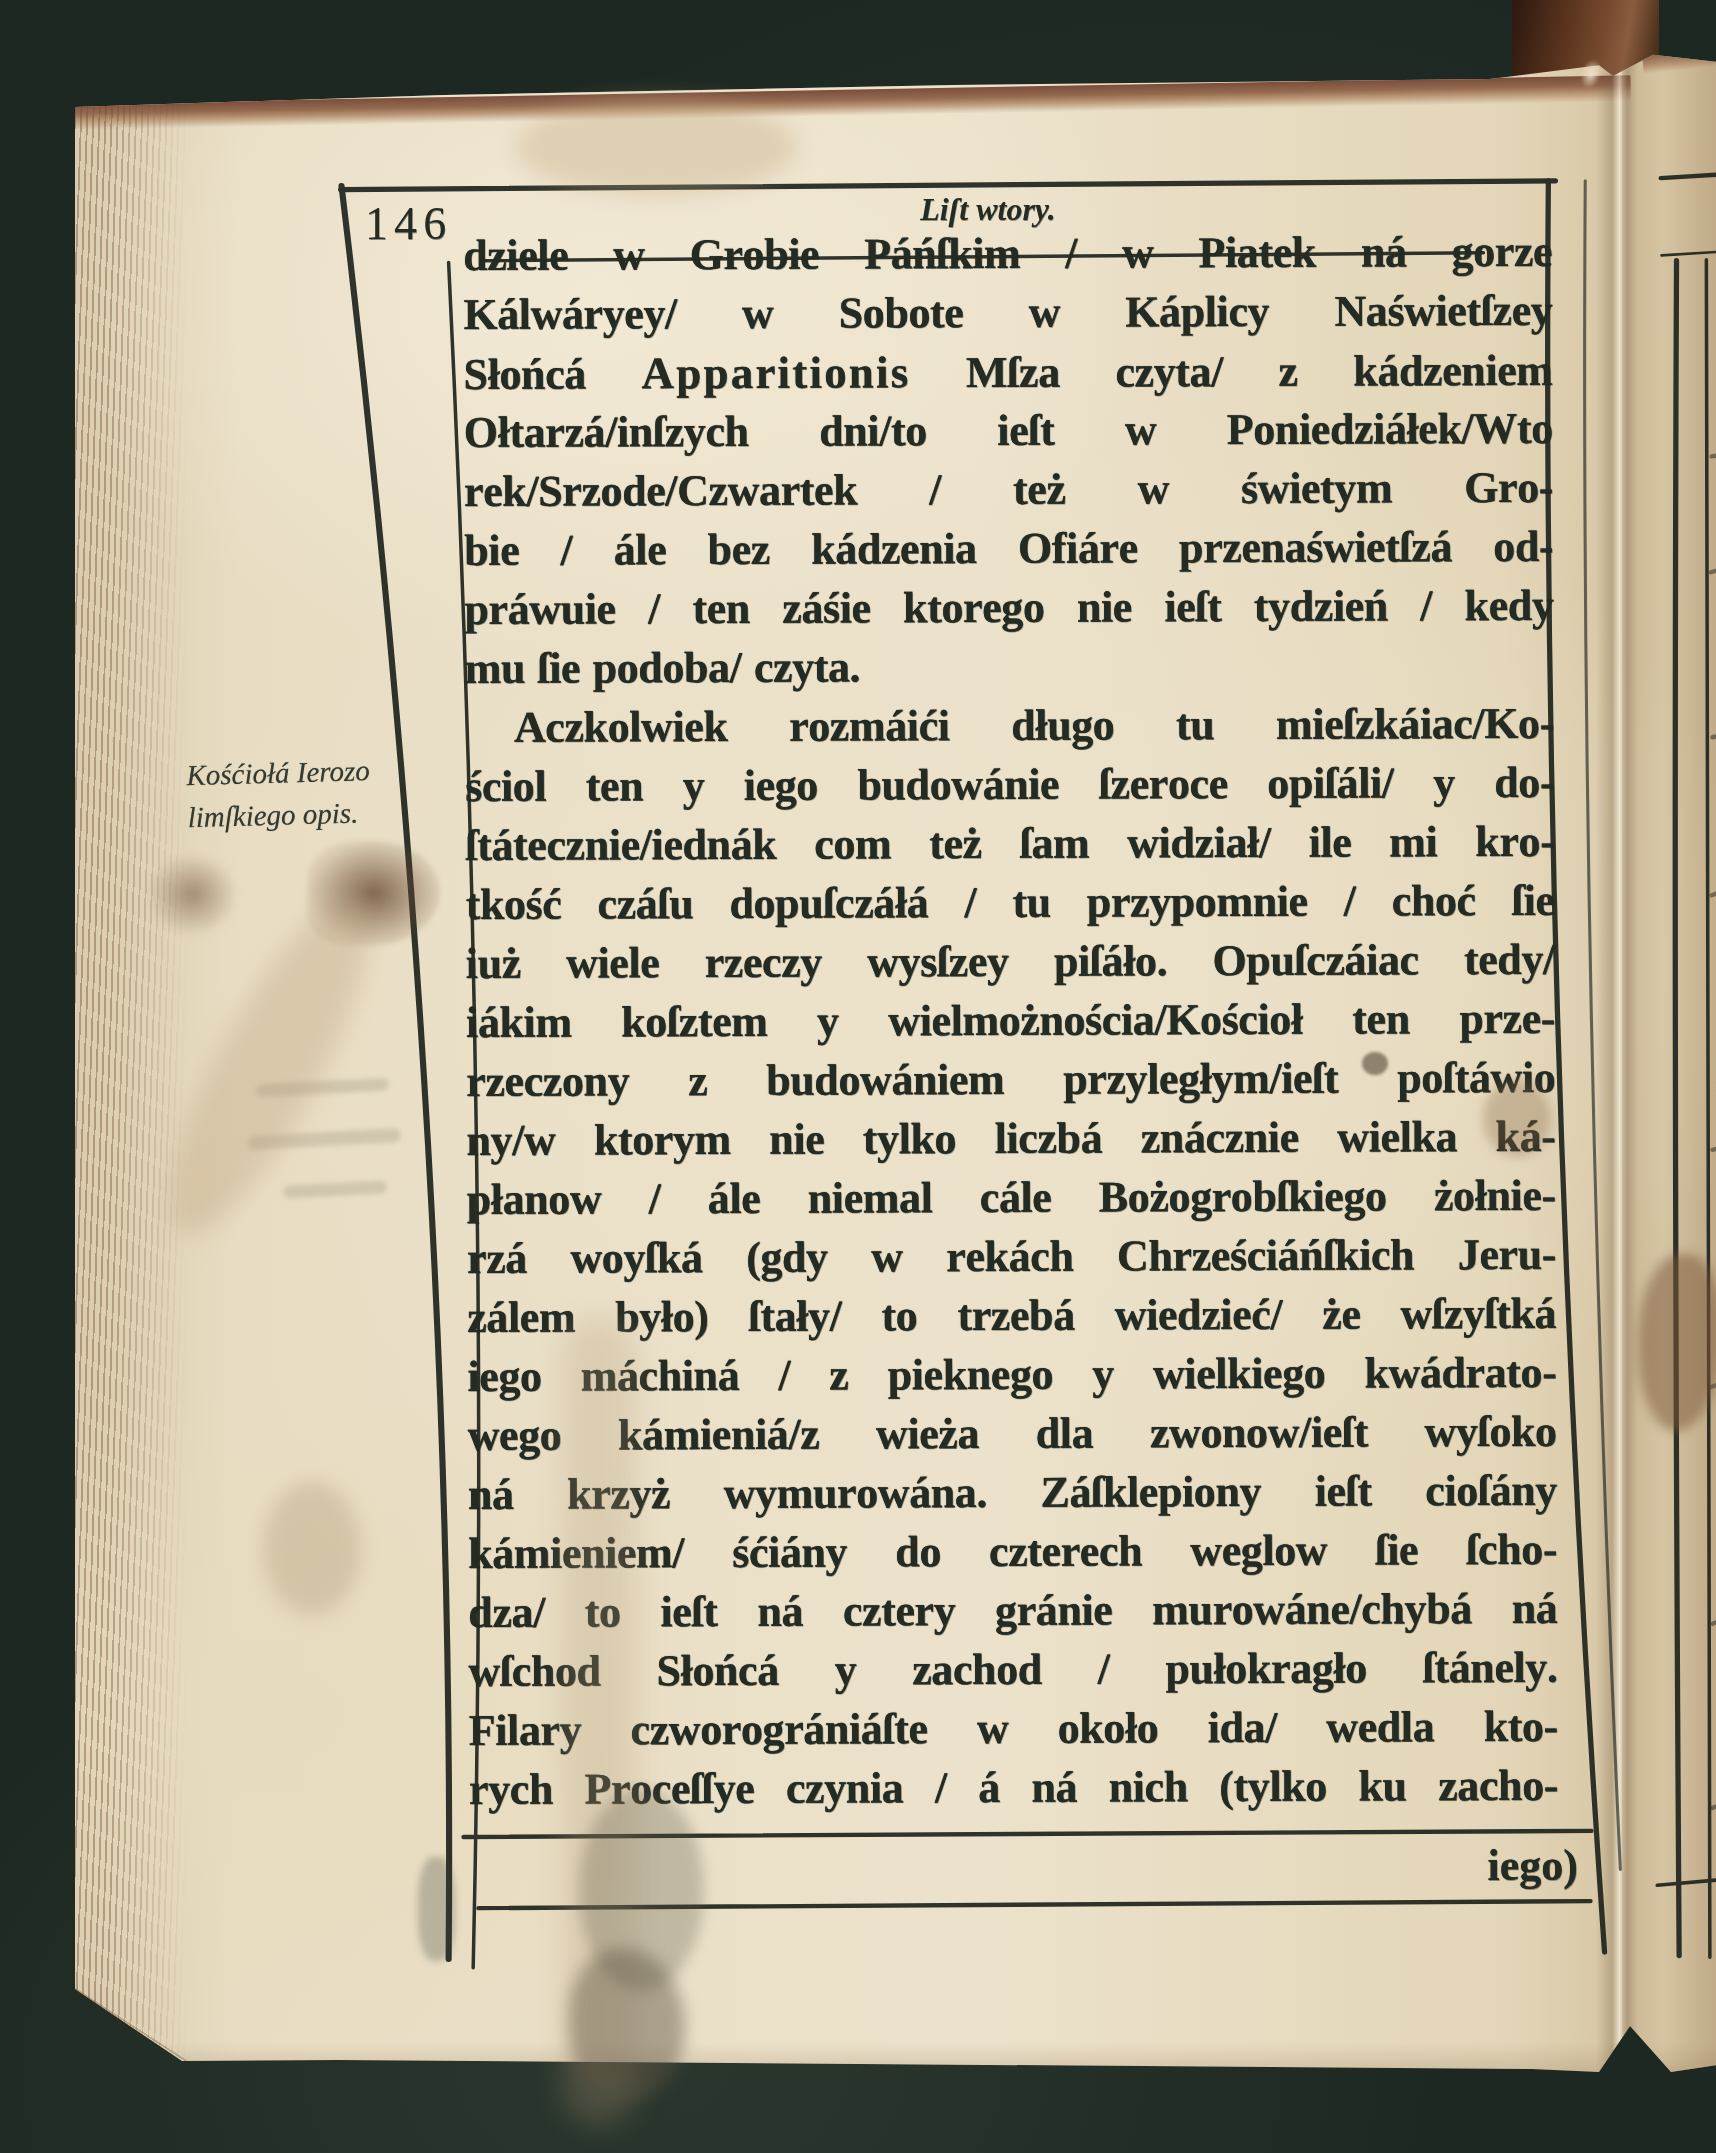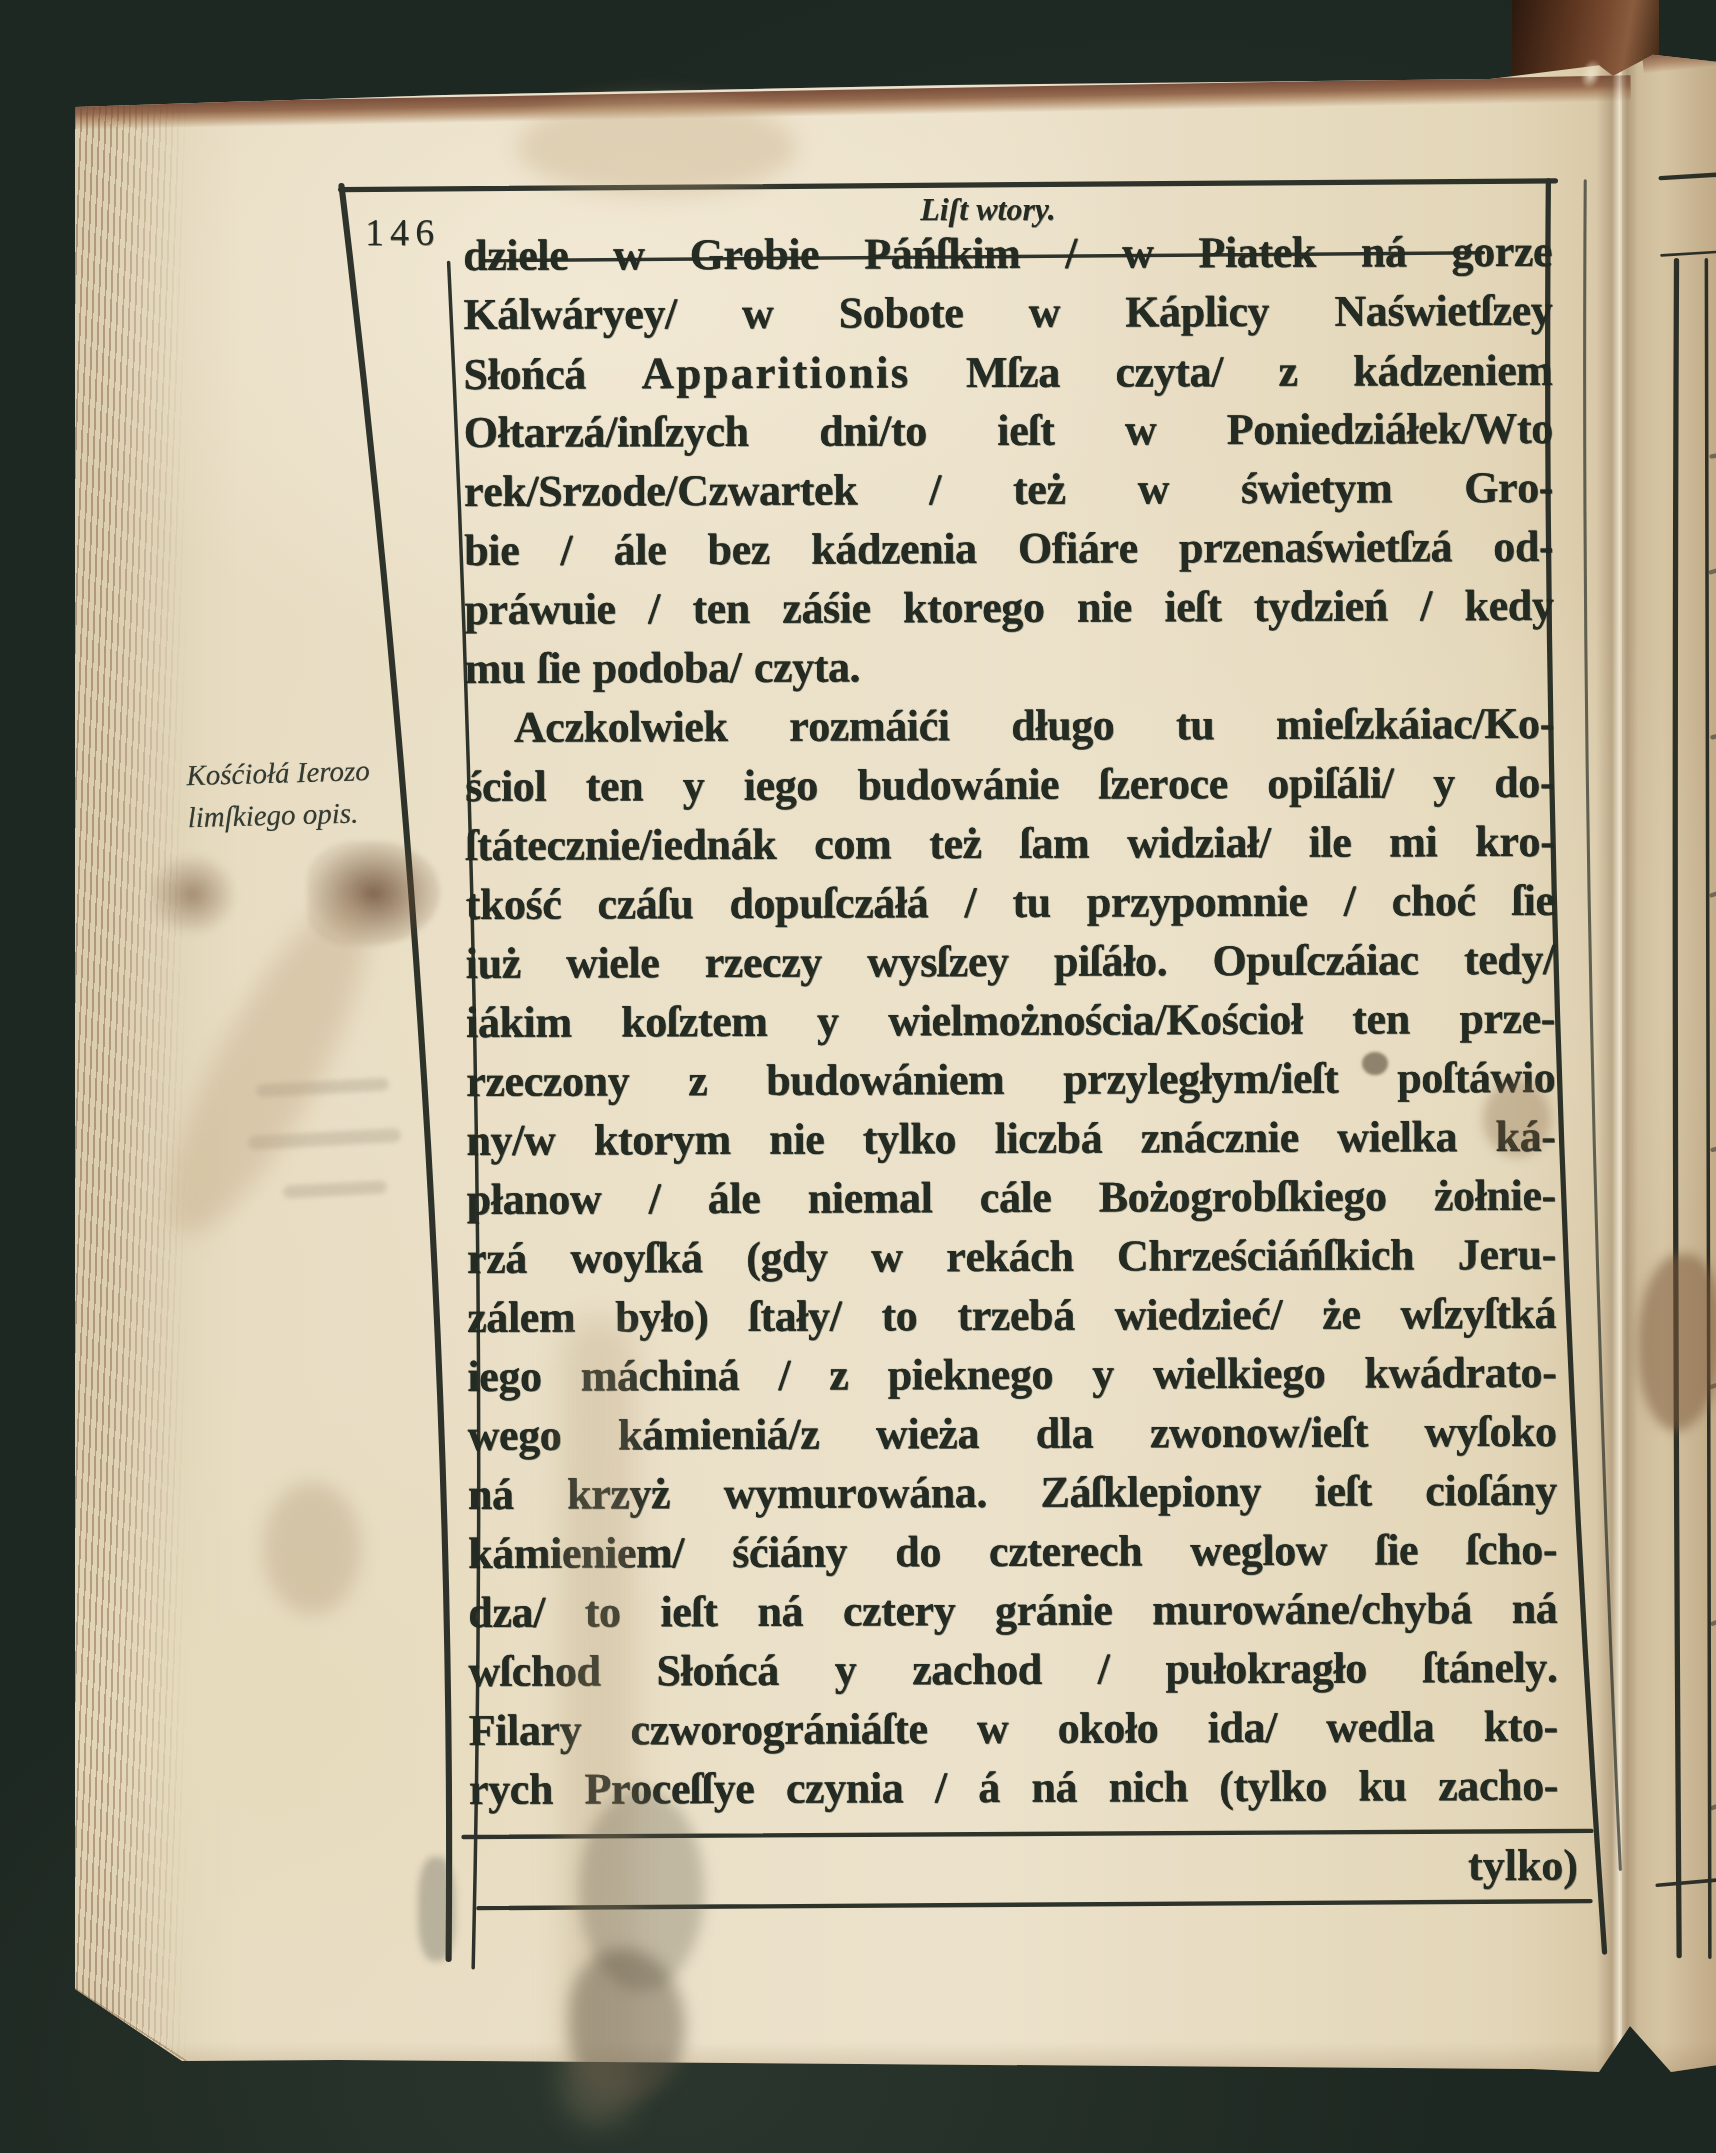--- a/index.html
+++ b/index.html
@@ -69,21 +69,21 @@
     background:linear-gradient(90deg,rgba(118,92,62,0) 0%,rgba(118,92,62,.32) 38%,
       rgba(252,247,234,.55) 56%,rgba(110,85,58,.30) 74%,rgba(110,85,58,0) 100%);
   }
   .sliver-shade{
     position:absolute;left:1547px;top:0;width:96px;height:100%;
     background:linear-gradient(90deg,rgba(146,116,82,.22) 0%,rgba(238,228,204,.10) 42%,rgba(136,106,76,.20) 96%);
   }
   
   svg.rules{position:absolute;left:0;top:0;}
   .pagenum{
-    position:absolute;left:365px;top:210px;font-size:38px;letter-spacing:6.1px;
+    position:absolute;left:365px;top:197px;font-size:46px;letter-spacing:6.1px;
     color:#242b23;text-shadow:0.5px 0.5px 0 rgba(32,38,30,.5);
   }
   .runhead{
     position:absolute;left:830px;top:191px;width:316px;text-align:center;
     font-style:italic;font-weight:700;font-size:32px;color:#242b23;
     text-shadow:0.5px 0.5px 0 rgba(32,38,30,.45);
   }
   .margnote{
     position:absolute;left:187px;top:751px;width:237px;
     font-style:italic;font-size:29px;line-height:42px;color:#333a31;
@@ -177,21 +177,21 @@
       <div class="bline">iego máchiná / z pieknego y wielkiego kwádrato-</div>
       <div class="bline">wego kámieniá/z wieża dla zwonow/ieſt wyſoko</div>
       <div class="bline">ná krzyż wymurowána. Záſklepiony ieſt cioſány</div>
       <div class="bline">kámieniem/ śćiány do czterech weglow ſie ſcho-</div>
       <div class="bline">dza/ to ieſt ná cztery gránie murowáne/chybá ná</div>
       <div class="bline">wſchod Słońcá y zachod / pułokragło ſtánely.</div>
       <div class="bline">Filary czworográniáſte w około ida/ wedla kto-</div>
       <div class="bline">rych Proceſſye czynia / á ná nich (tylko ku zacho-</div>
     </div>
 
-  <div class="catchword">tylko)</div>
+  <div class="catchword">iego)</div>
 
   <div class="ghost" style="left:256px;top:1081px;width:133px;height:13px;transform:rotate(-3deg);"></div>
   <div class="ghost" style="left:248px;top:1132px;width:153px;height:14px;transform:rotate(-3deg);"></div>
   <div class="ghost" style="left:283px;top:1183px;width:104px;height:13px;transform:rotate(-3deg);"></div>
 
   <div class="stain" style="left:147px;top:853px;width:91px;height:83px;border-radius:50%;background:radial-gradient(closest-side,rgba(125,95,68,.62),rgba(125,95,68,0));filter:blur(3.5px);"></div>
   <div class="stain" style="left:307px;top:841px;width:133px;height:105px;border-radius:46% 58% 62% 40%;background:radial-gradient(closest-side,rgba(104,72,48,.8),rgba(104,72,48,.1));filter:blur(2.6px);"></div>
   <div class="stain" style="left:218px;top:878px;width:102px;height:377px;border-radius:50%;background:rgba(186,156,118,.33);filter:blur(12.3px);transform:rotate(28deg);"></div>
   <div class="stain" style="left:263px;top:1482px;width:98px;height:133px;border-radius:50%;background:rgba(168,144,110,.30);filter:blur(8.8px);"></div>
   <div class="stain" style="left:516px;top:98px;width:281px;height:98px;border-radius:50%;background:rgba(196,168,128,.35);filter:blur(10.5px);"></div>

